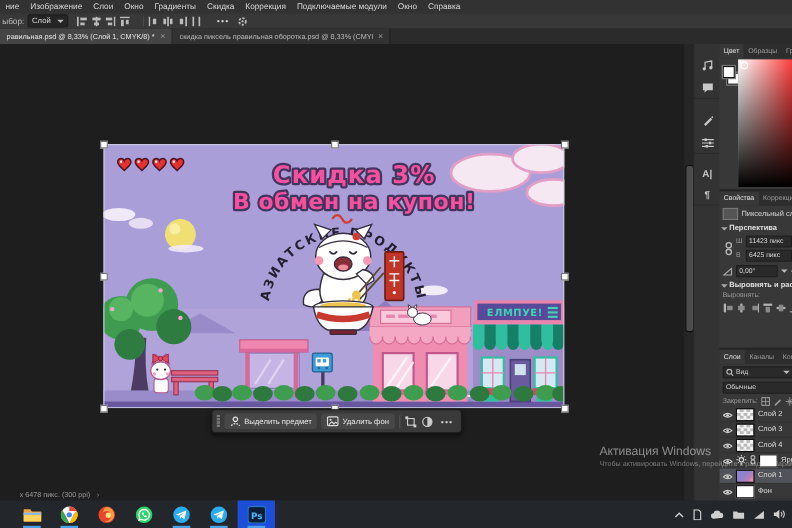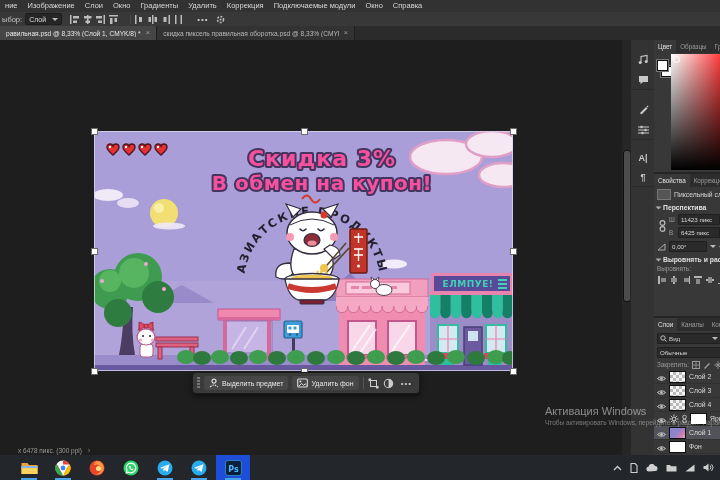--- a/index.html
+++ b/index.html
@@ -120,21 +120,21 @@
 <body>
 
 <div id="app">
 
   <div class="menubar" id="menubar">
       <span class="menu-item">ние</span>
       <span class="menu-item">Изображение</span>
       <span class="menu-item">Слои</span>
       <span class="menu-item">Окно</span>
       <span class="menu-item">Градиенты</span>
-      <span class="menu-item">Удалить</span>
+      <span class="menu-item">Скидка</span>
       <span class="menu-item">Коррекция</span>
       <span class="menu-item">Подключаемые модули</span>
       <span class="menu-item">Окно</span>
       <span class="menu-item">Справка</span>
     </div>
 
   <div class="optionsbar">
     <span class="opt-label">ыбор:</span>
     <div class="opt-dd">
       <span>Слой</span>

